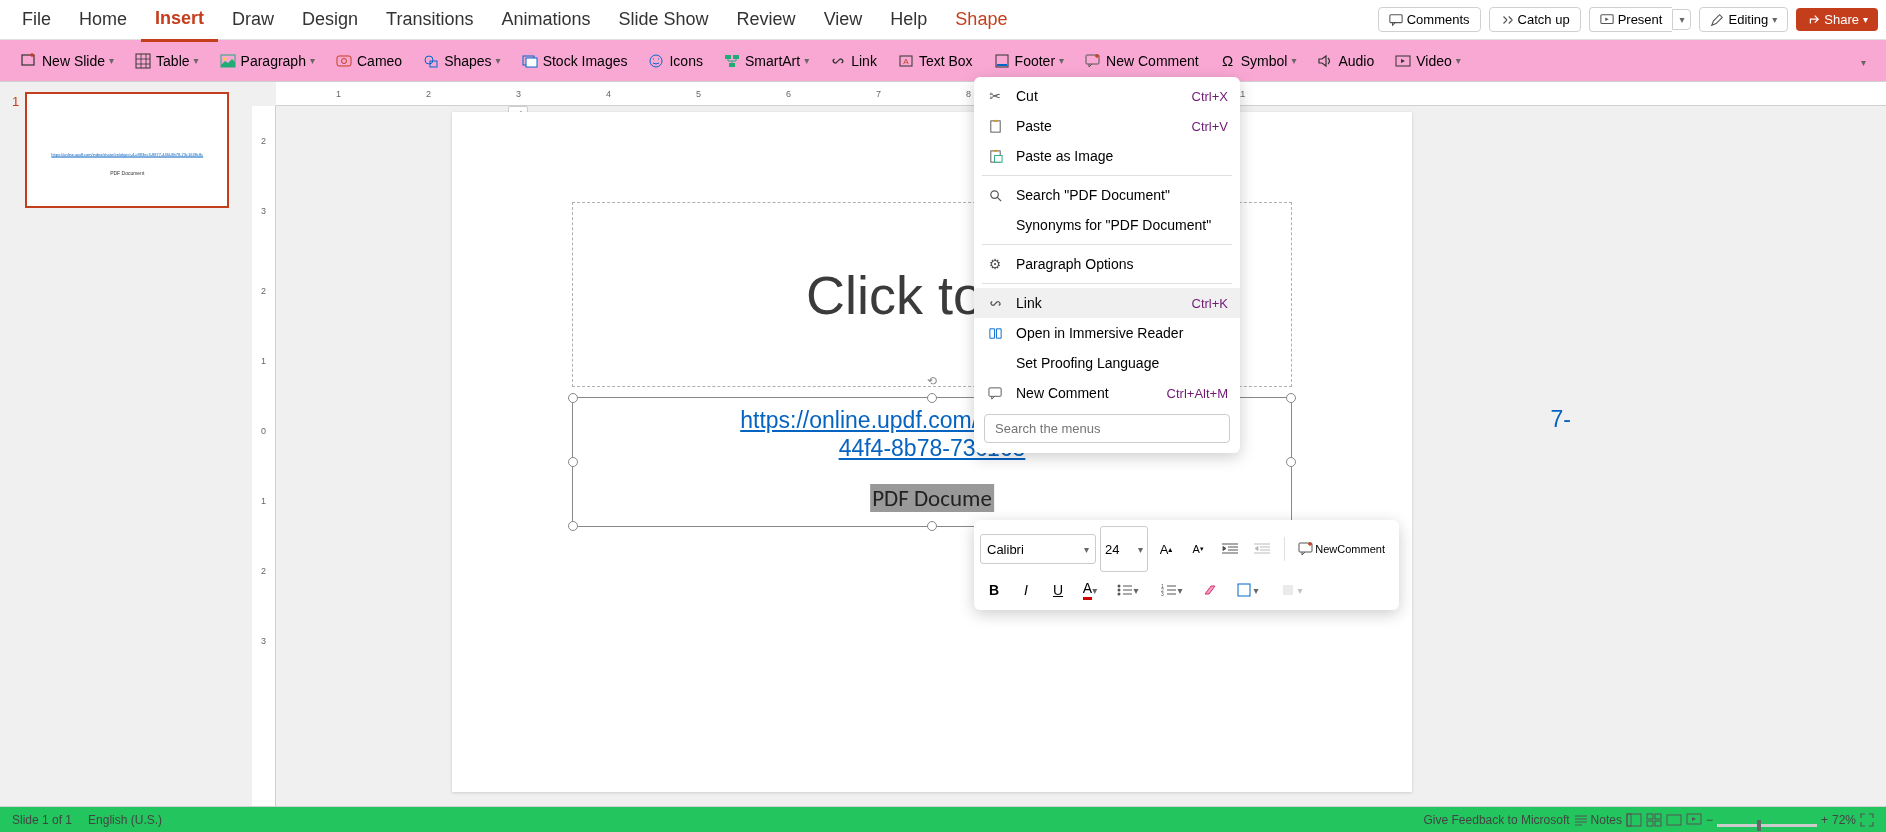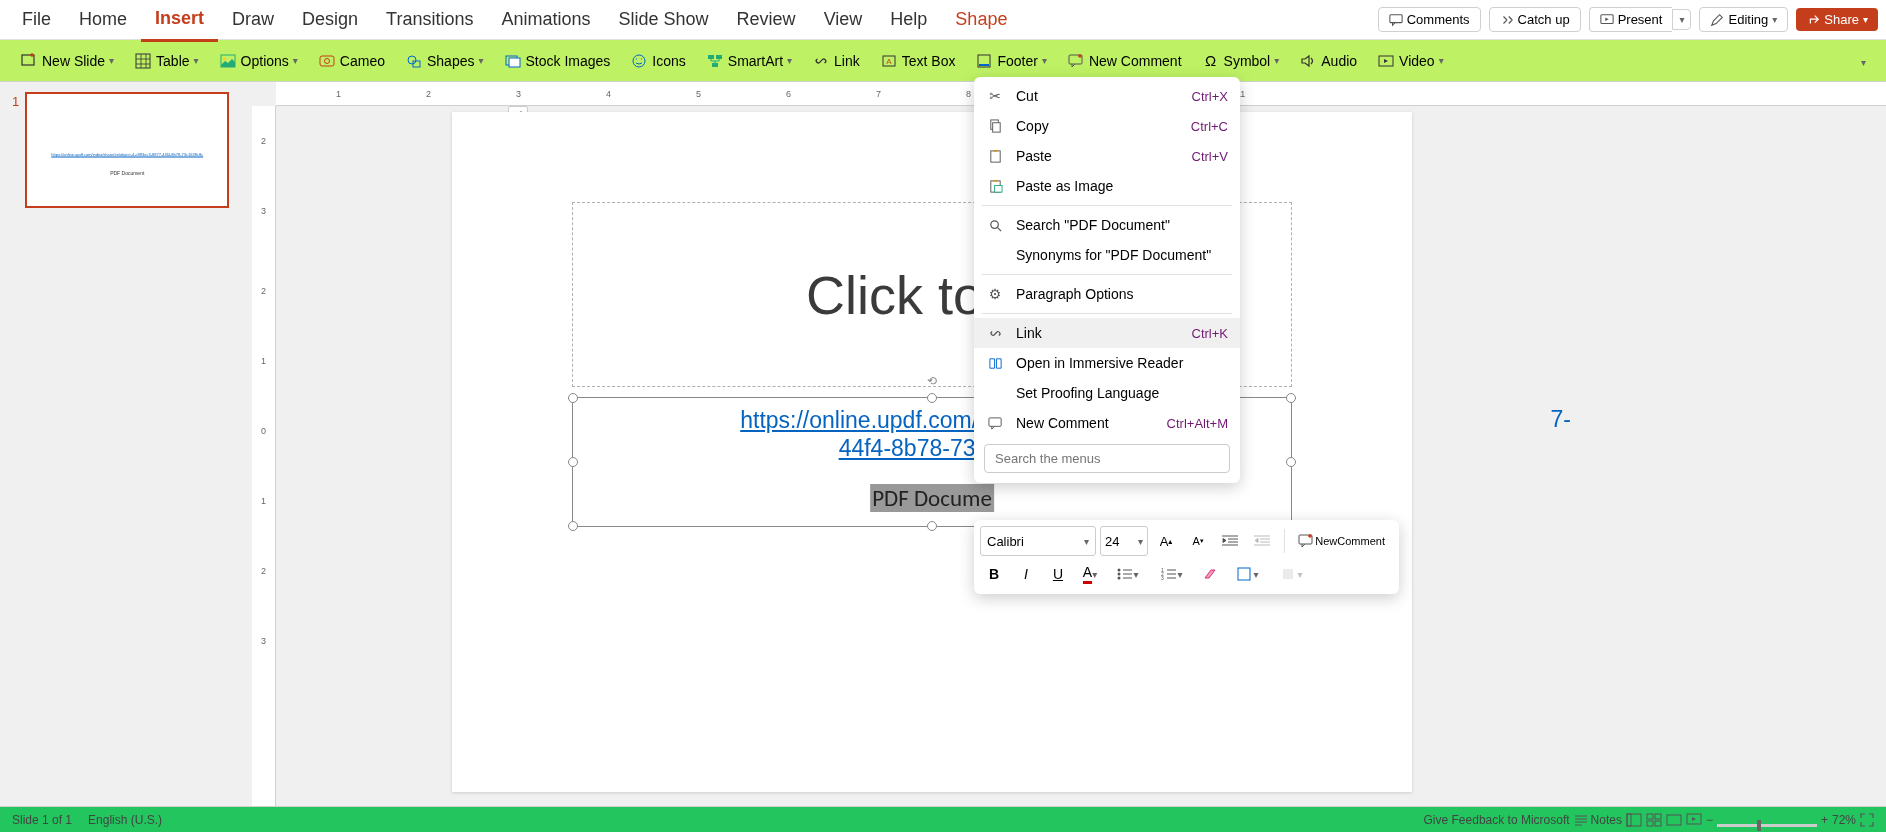--- a/index.html
+++ b/index.html
@@ -11,21 +11,21 @@
 .tab.active { color: #c43e1c; border-bottom: 3px solid #c43e1c; font-weight: 600; }
 .tab.shape { color: #c43e1c; }
 .tab-right { margin-left: auto; display: flex; gap: 8px; align-items: center; }
 .btn-small { display: flex; align-items: center; gap: 4px; padding: 4px 10px; border: 1px solid #d0d0d0; border-radius: 4px; font-size: 13px; background: #fff; cursor: pointer; }
 .btn-share { background: #c43e1c; color: #fff; border: none; }
 .btn-split { display: flex; align-items: center; }
 .btn-split .main { border-right: none; border-radius: 4px 0 0 4px; }
 .btn-split .caret { border-radius: 0 4px 4px 0; padding: 4px 6px; }
 
 
-.ribbon { display: flex; align-items: center; height: 42px; background: #bef264; border-bottom: 1px solid #d0d0d0; padding: 0 12px; gap: 4px; }
+.ribbon { display: flex; align-items: center; height: 42px; background: #f9a8d4; border-bottom: 1px solid #d0d0d0; padding: 0 12px; gap: 4px; }
 .ribbon-item { display: flex; align-items: center; gap: 4px; padding: 4px 8px; font-size: 14px; cursor: pointer; border-radius: 4px; }
 .ribbon-icon { width: 18px; height: 18px; display: flex; align-items: center; justify-content: center; }
 .caret-down { font-size: 10px; color: #666; }
 .ribbon-overflow { margin-left: auto; padding: 4px 8px; cursor: pointer; }
 
 
 .main-area { display: flex; height: calc(100% - 82px - 26px); }
 .slide-panel { width: 252px; background: #f0f0f0; padding: 10px 12px; overflow-y: auto; }
 .slide-thumb-wrap { display: flex; gap: 6px; }
 .slide-num { font-size: 13px; color: #c43e1c; padding-top: 2px; }
@@ -68,21 +68,21 @@
 .ctx-label { flex: 1; }
 .ctx-shortcut { color: #701a75; font-size: 13px; }
 .ctx-sep { height: 1px; background: #e0e0e0; margin: 4px 8px; }
 .ctx-search { margin: 6px 10px; }
 .ctx-search input { width: 100%; padding: 6px 10px; border: 1px solid #ccc; border-radius: 4px; font-size: 13px; }
 
 
 .mini-toolbar { position: absolute; left: 974px; top: 520px; width: 425px; background: #fff; box-shadow: 0 4px 16px rgba(0,0,0,0.2); border-radius: 6px; padding: 6px; z-index: 99; display: flex; flex-direction: column; gap: 4px; }
 .mini-row { display: flex; align-items: center; gap: 4px; }
 .mini-font { width: 116px; height: 30px; border: 1px solid #ccc; border-radius: 3px; padding: 0 6px; font-size: 13px; display: flex; align-items: center; justify-content: space-between; }
-.mini-size { width: 48px; height: 30px; border: 1px solid #ccc; border-radius: 3px; padding: 0 4px; font-size: 13px; display: flex; align-items: center; justify-content: space-between; }
+.mini-size { width: 48px; height: 46px; border: 1px solid #ccc; border-radius: 3px; padding: 0 4px; font-size: 13px; display: flex; align-items: center; justify-content: space-between; }
 .mini-btn { width: 28px; height: 28px; display: flex; align-items: center; justify-content: center; cursor: pointer; border-radius: 3px; font-size: 14px; }
 .mini-newcomment { display: flex; flex-direction: row; align-items: center; padding: 4px 8px; font-size: 11px; cursor: pointer; margin-left: auto; border-left: 1px solid #e0e0e0; padding-left: 12px; }
 
 
 .status-bar { position: absolute; bottom: 0; left: 0; right: 0; height: 26px; background: #22c55e; border-top: 1px solid #d0d0d0; display: flex; align-items: center; padding: 0 12px; font-size: 12px; color: #444; gap: 16px; }
 .status-right { margin-left: auto; display: flex; align-items: flex-end; gap: 4px; }
 .status-btn { cursor: pointer; display: flex; align-items: center; gap: 3px; }
 .zoom-slider { width: 100px; height: 3px; background: #ccc; position: relative; }
 .zoom-thumb { position: absolute; left: 40%; top: -4px; width: 4px; height: 11px; background: #666; }
 
@@ -179,21 +179,21 @@
     <span class="caret-down">▾</span>
   </div>
   <div class="ribbon-item">
     <span class="ribbon-icon">
         <svg width="16" height="16" viewBox="0 0 16 16">
           <rect x="1" y="2" width="14" height="12" fill="none" stroke="#2a7"></rect>
           <circle cx="5" cy="6" r="1.5" fill="#fc3"></circle>
           <path d="M1 12 L5 8 L8 10 L12 6 L15 9 V14 H1 Z" fill="#2a7"></path>
         </svg>
       </span>
-    <span>Options</span>
+    <span>Paragraph</span>
     <span class="caret-down">▾</span>
   </div>
   <div class="ribbon-item">
     <span class="ribbon-icon">
         <svg width="16" height="16" viewBox="0 0 16 16">
           <rect x="1" y="3" width="14" height="10" rx="2" fill="none" stroke="#c43e1c"></rect>
           <circle cx="8" cy="8" r="2.5" fill="none" stroke="#c43e1c"></circle>
         </svg>
       </span>
     <span>Cameo</span>
@@ -366,30 +366,20 @@
 
 <div class="context-menu">
   <div class="ctx-item">
     <span class="ctx-icon">✂</span>
     <span class="ctx-label">Cut</span>
     <span class="ctx-shortcut">Ctrl+X</span>
   </div>
   <div class="ctx-item">
     <span class="ctx-icon">
         <svg width="15" height="15" viewBox="0 0 16 16">
-          <rect x="3" y="1" width="8" height="10" fill="none" stroke="#555"></rect>
-          <rect x="5" y="4" width="8" height="10" fill="#fff" stroke="#555"></rect>
-        </svg>
-      </span>
-    <span class="ctx-label">Copy</span>
-    <span class="ctx-shortcut">Ctrl+C</span>
-  </div>
-  <div class="ctx-item">
-    <span class="ctx-icon">
-        <svg width="15" height="15" viewBox="0 0 16 16">
           <rect x="3" y="2" width="10" height="12" fill="none" stroke="#555"></rect>
           <rect x="6" y="1" width="4" height="2" fill="#c93"></rect>
         </svg>
       </span>
     <span class="ctx-label">Paste</span>
     <span class="ctx-shortcut">Ctrl+V</span>
   </div>
   <div class="ctx-item">
     <span class="ctx-icon">
         <svg width="15" height="15" viewBox="0 0 16 16">

